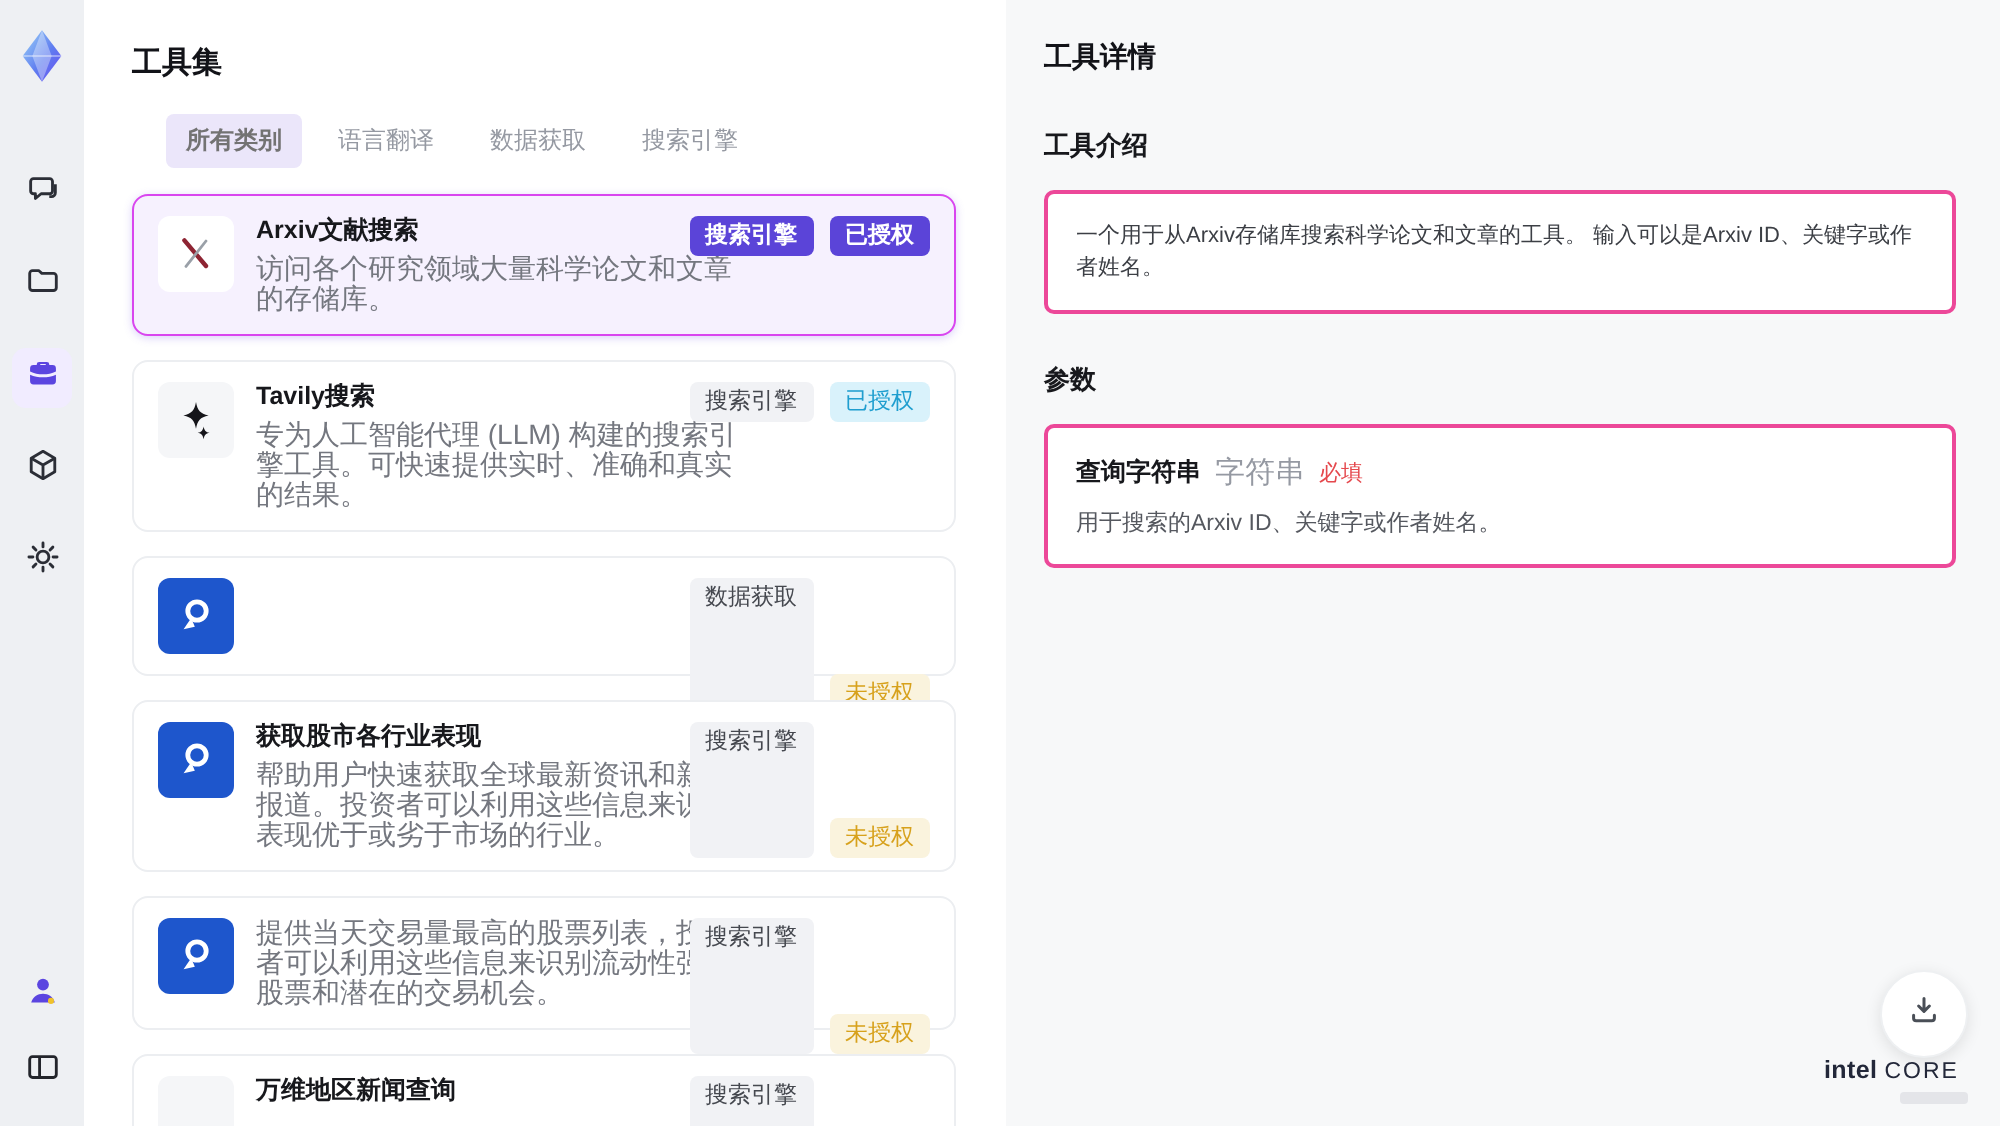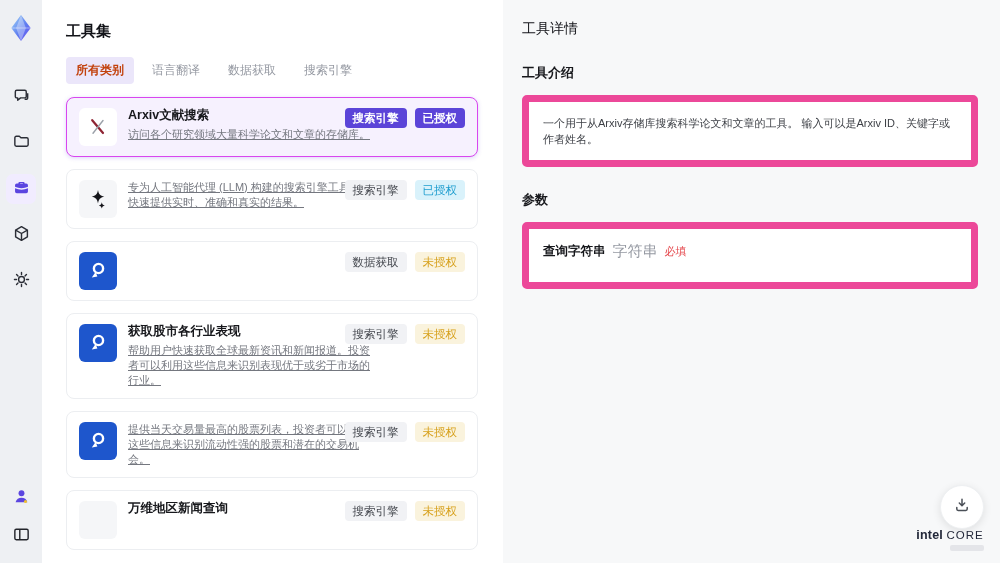--- a/index.html
+++ b/index.html
@@ -17,64 +17,64 @@
   .sitem svg { width:19px; height:19px; }
   .sitem.active { background:#f1ecff; }
   .sspacer { flex:1; }
   .sbottom { display:flex; flex-direction:column; gap:8px; align-items:center; }
 
   
   .tools-panel { position:absolute; left:42px; top:0; width:461px; height:500px; background:#fff; padding:22px 0 16px 24px; }
   .panel-title { font-size:15px; font-weight:bold; color:#121318; margin-bottom:16px; }
   .tabs { display:flex; gap:8px; margin-bottom:13px; }
   .tab { font-size:12px; color:#9599a2; padding:5px 10px; border-radius:4px; cursor:pointer; white-space:nowrap; }
-  .tab.active { background:#ebe6fa; color:#c2410c; font-weight:bold; }
+  .tab.active { background:#ebe6fa; color:#737373; font-weight:bold;margin-left:17px; }
 
   .list { position:relative; }
   .card { position:relative; display:flex; width:412px; background:#fff; border:1px solid #eceef1;
           border-radius:8px; padding:10px 12px; margin-bottom:12px; cursor:pointer; align-items:flex-start; }
   .card.selected { background:#f6f1fe; border:1px solid #d946ef;
                    box-shadow:0 1px 4px rgba(110,80,230,.25); }
   .cicon { width:38px; height:38px; border-radius:6px; flex:none; display:flex; align-items:center; justify-content:center; background:#f5f6f8; }
   .card.selected .cicon { background:#fff; }
   .cicon.blue { background:#1e56cc; }
   .cicon svg { width:24px; height:24px; }
   .cbody { flex:1; margin-left:11px; min-width:0; }
   .ctitle { font-size:12.5px; font-weight:bold; color:#17181c; line-height:15px; margin-bottom:4px; }
-  .cdesc { font-size:11px; color:#74777f; line-height:15px; max-width:248px;text-decoration:underline; }
+  .cdesc { font-size:14px; color:#74777f; line-height:15px; max-width:248px; }
   .cbadges { position:absolute; top:10px; right:12px; display:flex; gap:8px; }
   .badge { font-size:11.5px; line-height:14px; padding:3px 8px; border-radius:4px; white-space:nowrap; }
   .badge.cat { background:#f1f2f5; color:#45484f; }
   .badge.auth-yes { background:#d9f2fb; color:#1f9ecf; }
-  .badge.auth-no { background:#faf3dd; color:#d7a11c; }
+  .badge.auth-no { background:#faf3dd; color:#d7a11c;margin-top:48px; }
   .card.selected .badge { background:#5b44d8; color:#fff; font-weight:bold; }
 
   
   .sb-arrow { position:absolute; left:437px; width:10px; text-align:center; font-size:8px; color:#8d9097; line-height:8px; cursor:pointer; }
   .sb-arrow.up { top:-6px; }
   .sb-arrow.down { top:450px; color:#3a3d42; }
   .sb-thumb { position:absolute; left:438px; top:2px; width:7px; height:112px; border-radius:4px; background:#b7bbc2; cursor:pointer; }
 
   
   .detail-panel { position:absolute; left:503px; top:0; width:497px; height:563px; background:#f7f8f9; padding:20px 22px 0 19px; }
-  .detail-title { font-size:14px; font-weight:normal; color:#121318; margin-bottom:26px; }
+  .detail-title { font-size:14px; font-weight:bold; color:#121318; margin-bottom:26px; }
   .section-h { font-size:13px; font-weight:bold; color:#17181c; margin-bottom:13px;margin-top:24px; }
-  .box { background:#fff; border:7px solid #ec4899; border-radius:5px; padding:13px 14px; margin-bottom:21px; }
+  .box { background:#fff; border:2px solid #ec4899; border-radius:5px; padding:13px 14px; margin-bottom:21px; }
   .intro-text { font-size:11px; color:#3c3f45; line-height:16px; }
   .param-head { display:flex; align-items:center; gap:7px; margin-bottom:8px; }
   .param-name { font-size:12.5px; font-weight:bold; color:#17181c; }
   .param-type { font-size:15px; color:#9599a2; }
   .param-required { font-size:11px; color:#e5484d; }
   .param-desc { font-size:11.5px; color:#55585f; }
 
   
   .fab { position:absolute; right:16px; top:485px; width:44px; height:44px; border-radius:50%; background:#fff;
          border:1px solid #eef0f2; box-shadow:0 2px 8px rgba(0,0,0,.10); display:flex; align-items:center; justify-content:center; cursor:pointer; }
   .fab svg { width:20px; height:20px; }
-  .intel-logo { position:absolute; right:12px; top:528px; width:76px; text-align:center; color:#23283a; font-size:12.5px; line-height:14px; }
+  .intel-logo { position:absolute; right:12px; top:528px; width:76px; color:#23283a; font-size:12.5px; line-height:14px; }
   .intel-logo .intel { font-weight:bold; letter-spacing:.2px; }
   .intel-logo .core { font-weight:normal; letter-spacing:1px; font-size:11.5px; }
   .intel-sub { margin:3px 4px 0 auto; width:34px; height:6px; border-radius:2px; background:#e4e5e9; }
 </style>
 </head>
 <body>
 
 <div class="app">
   <div class="topstrip"></div>
 
@@ -186,20 +186,21 @@
       </div>
 
       <div class="card">
         <div class="cicon">
           <svg viewBox="0 0 24 24" fill="#15151a">
             <path d="M12 3c.8 4.2 2 5.8 6.3 6.7-4.3.9-5.5 2.5-6.3 6.7-.8-4.2-2-5.8-6.3-6.7C9.9 8.8 11.2 7.2 12 3Z"></path>
             <path d="M15.8 15.2c.4 2 1 2.8 3 3.2-2 .4-2.6 1.2-3 3.2-.4-2-1-2.8-3-3.2 2-.4 2.6-1.2 3-3.2Z"></path>
           </svg>
         </div>
         <div class="cbody">
+          <div class="ctitle">Tavily搜索</div>
           <div class="cdesc">专为人工智能代理 (LLM) 构建的搜索引擎工具。可快速提供实时、准确和真实的结果。</div>
         </div>
         <div class="cbadges">
           <span class="badge cat">搜索引擎</span>
           <span class="badge auth-yes">已授权</span>
         </div>
       </div>
 
       <div class="card">
         <div class="cicon blue">
@@ -275,20 +276,21 @@
       <div class="intro-text">一个用于从Arxiv存储库搜索科学论文和文章的工具。 输入可以是Arxiv ID、关键字或作者姓名。</div>
     </div>
 
     <div class="section-h">参数</div>
     <div class="box">
       <div class="param-head">
         <span class="param-name">查询字符串</span>
         <span class="param-type">字符串</span>
         <span class="param-required">必填</span>
       </div>
+      <div class="param-desc">用于搜索的Arxiv ID、关键字或作者姓名。</div>
     </div>
   </section>
 
   <div class="fab">
     <span>
       <svg viewBox="0 0 20 20" fill="none" stroke="#4a4f57" stroke-width="1.5" stroke-linecap="round" stroke-linejoin="round" width="20" height="20">
         <path d="M10 4.2v6.2M7.3 8 10 10.7 12.7 8"></path>
         <path d="M4.8 12.6v1.5a1.3 1.3 0 0 0 1.3 1.3h7.8a1.3 1.3 0 0 0 1.3-1.3v-1.5"></path>
       </svg>
     </span>

